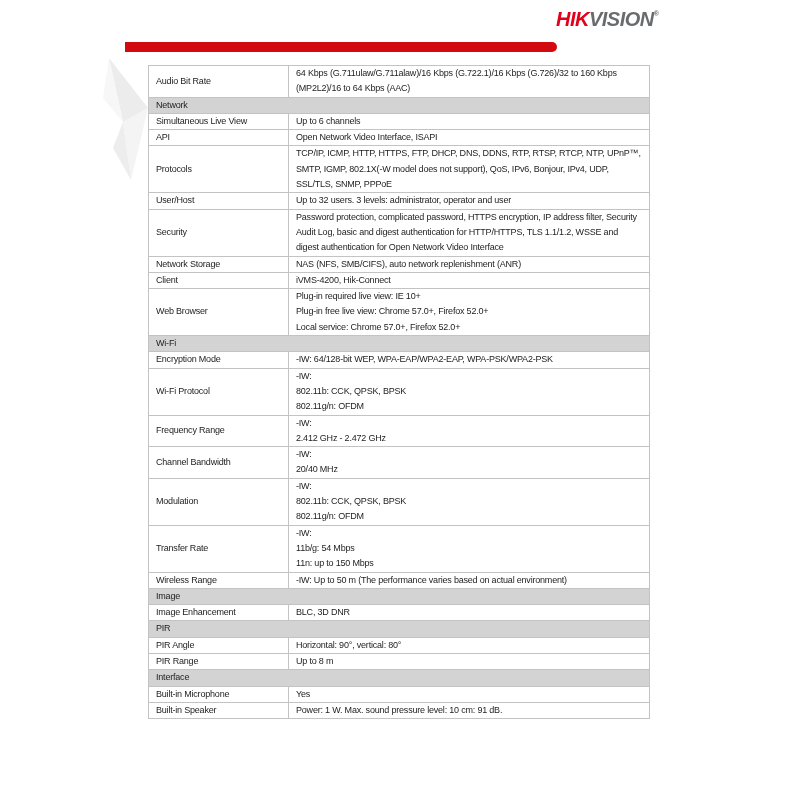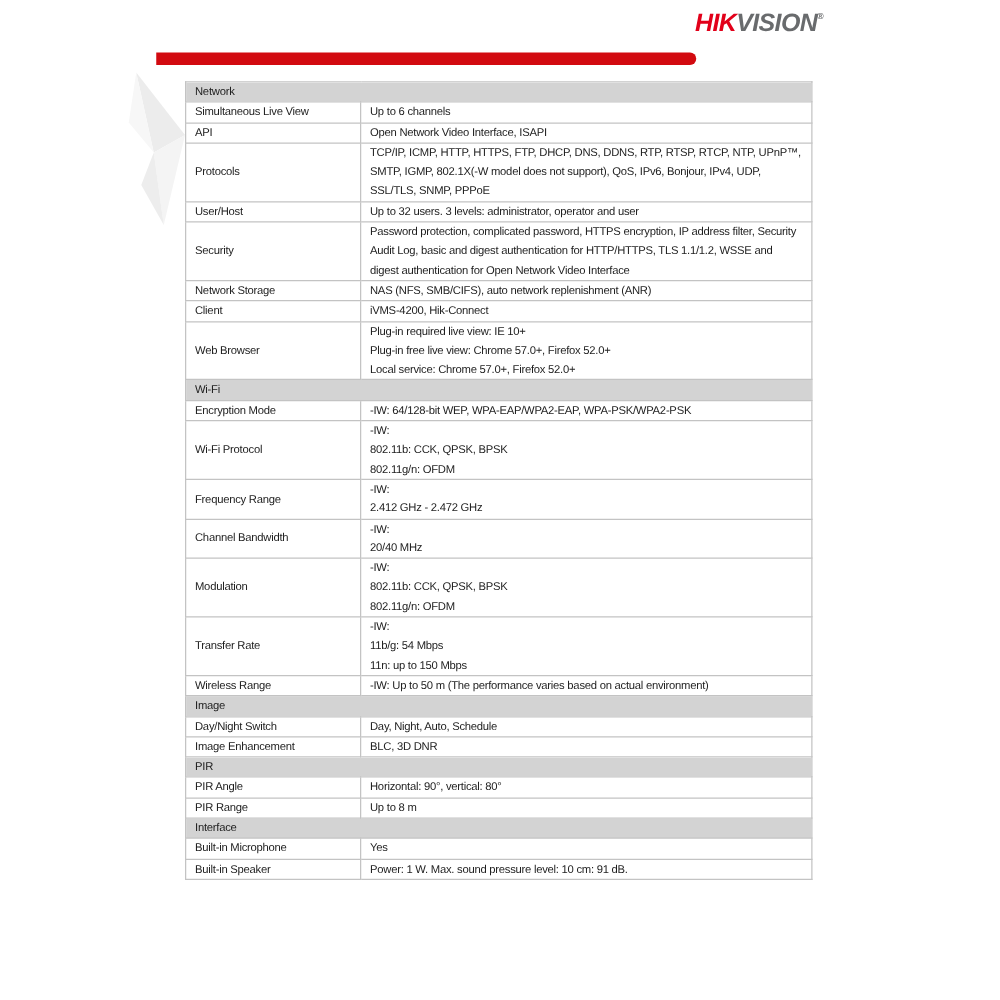--- a/index.html
+++ b/index.html
@@ -79,20 +79,24 @@
 </div>
 
 <div class="redbar"></div>
 
 <table class="spec">
   <colgroup>
       <col class="c-label">
       <col class="c-value">
     </colgroup>
   <tbody>
+      <tr>
+        <td class="label">Audio Bit Rate</td>
+        <td class="value wrap">64 Kbps (G.711ulaw/G.711alaw)/16 Kbps (G.722.1)/16 Kbps (G.726)/32 to 160 Kbps (MP2L2)/16 to 64 Kbps (AAC)</td>
+      </tr>
       <tr class="section">
         <td colspan="2">Network</td>
       </tr>
       <tr>
         <td class="label">Simultaneous Live View</td>
         <td class="value">
           <div>Up to 6 channels</div>
         </td>
       </tr>
       <tr>
@@ -185,26 +189,20 @@
       <tr>
         <td class="label">Wireless Range</td>
         <td class="value">
           <div>-IW: Up to 50 m (The performance varies based on actual environment)</div>
         </td>
       </tr>
       <tr class="section">
         <td colspan="2">Image</td>
       </tr>
       <tr>
-        <td class="label">Day/Night Switch</td>
-        <td class="value">
-          <div>Day, Night, Auto, Schedule</div>
-        </td>
-      </tr>
-      <tr>
         <td class="label">Image Enhancement</td>
         <td class="value">
           <div>BLC, 3D DNR</div>
         </td>
       </tr>
       <tr class="section">
         <td colspan="2">PIR</td>
       </tr>
       <tr>
         <td class="label">PIR Angle</td>

